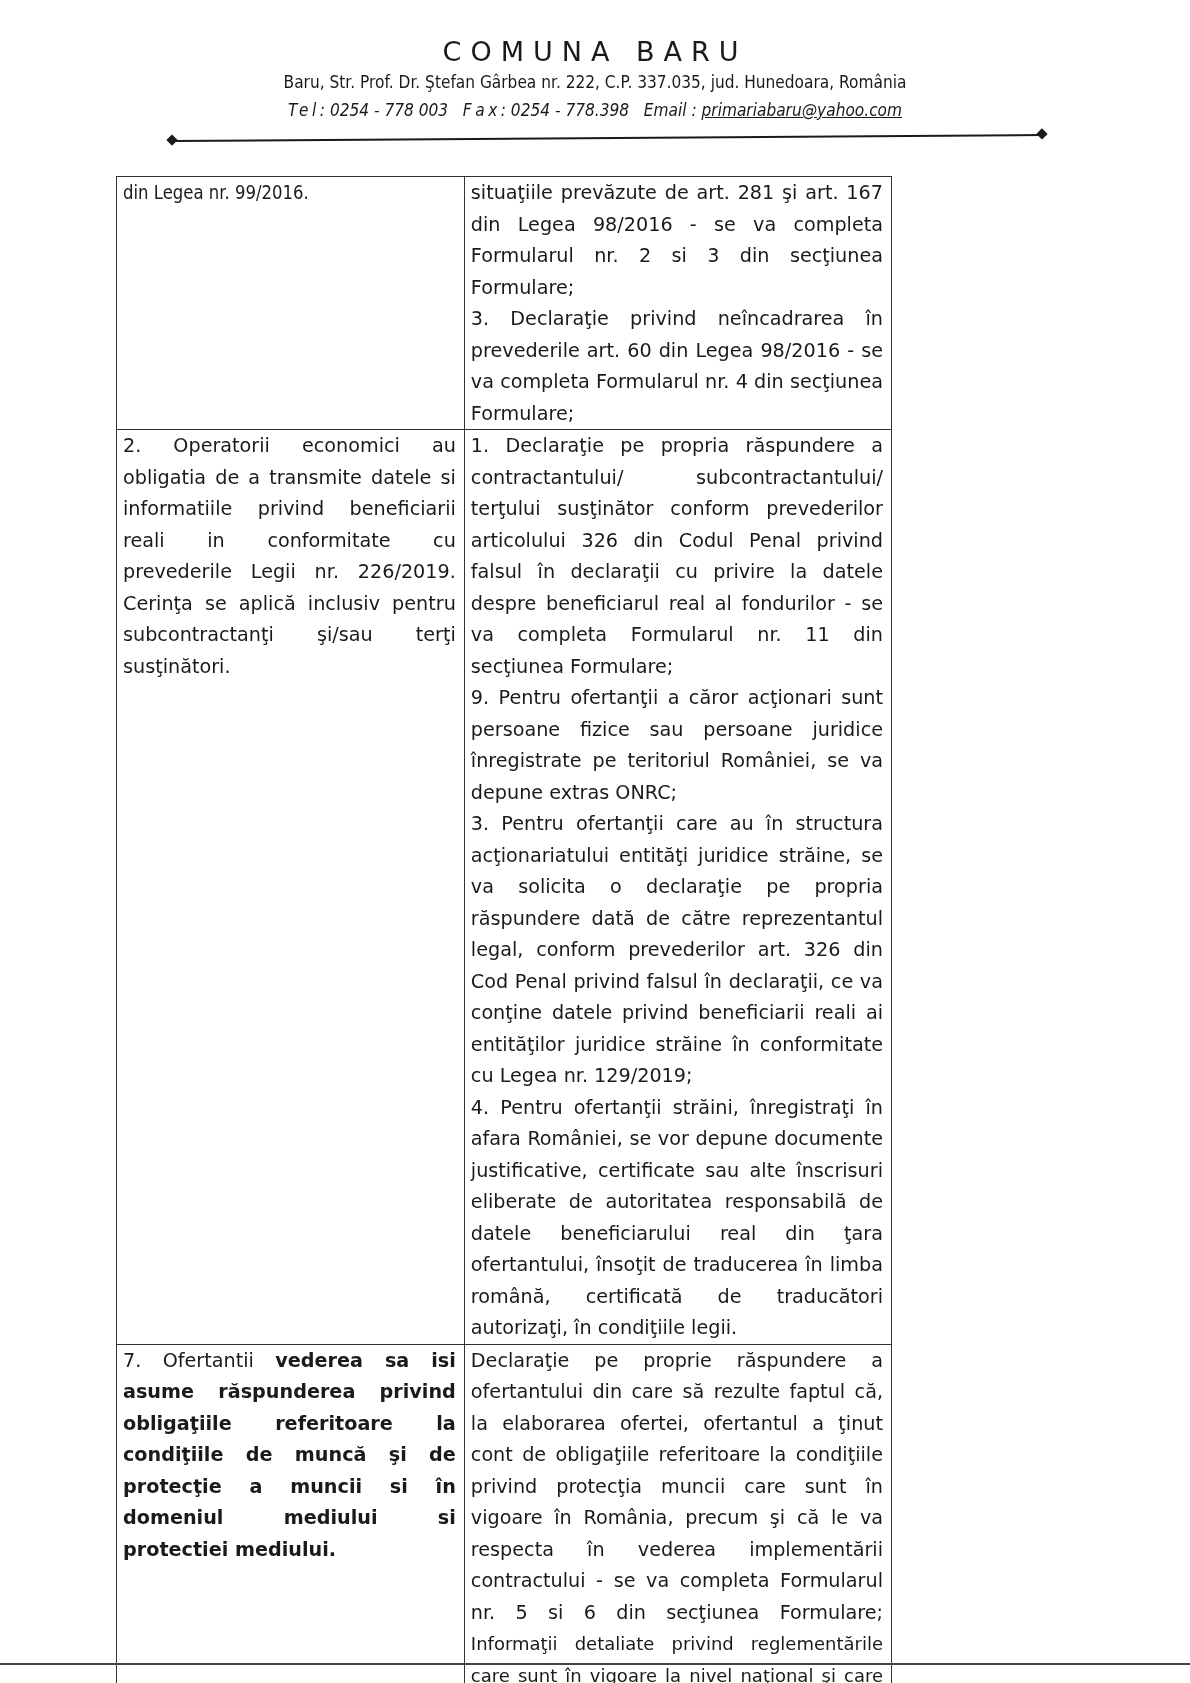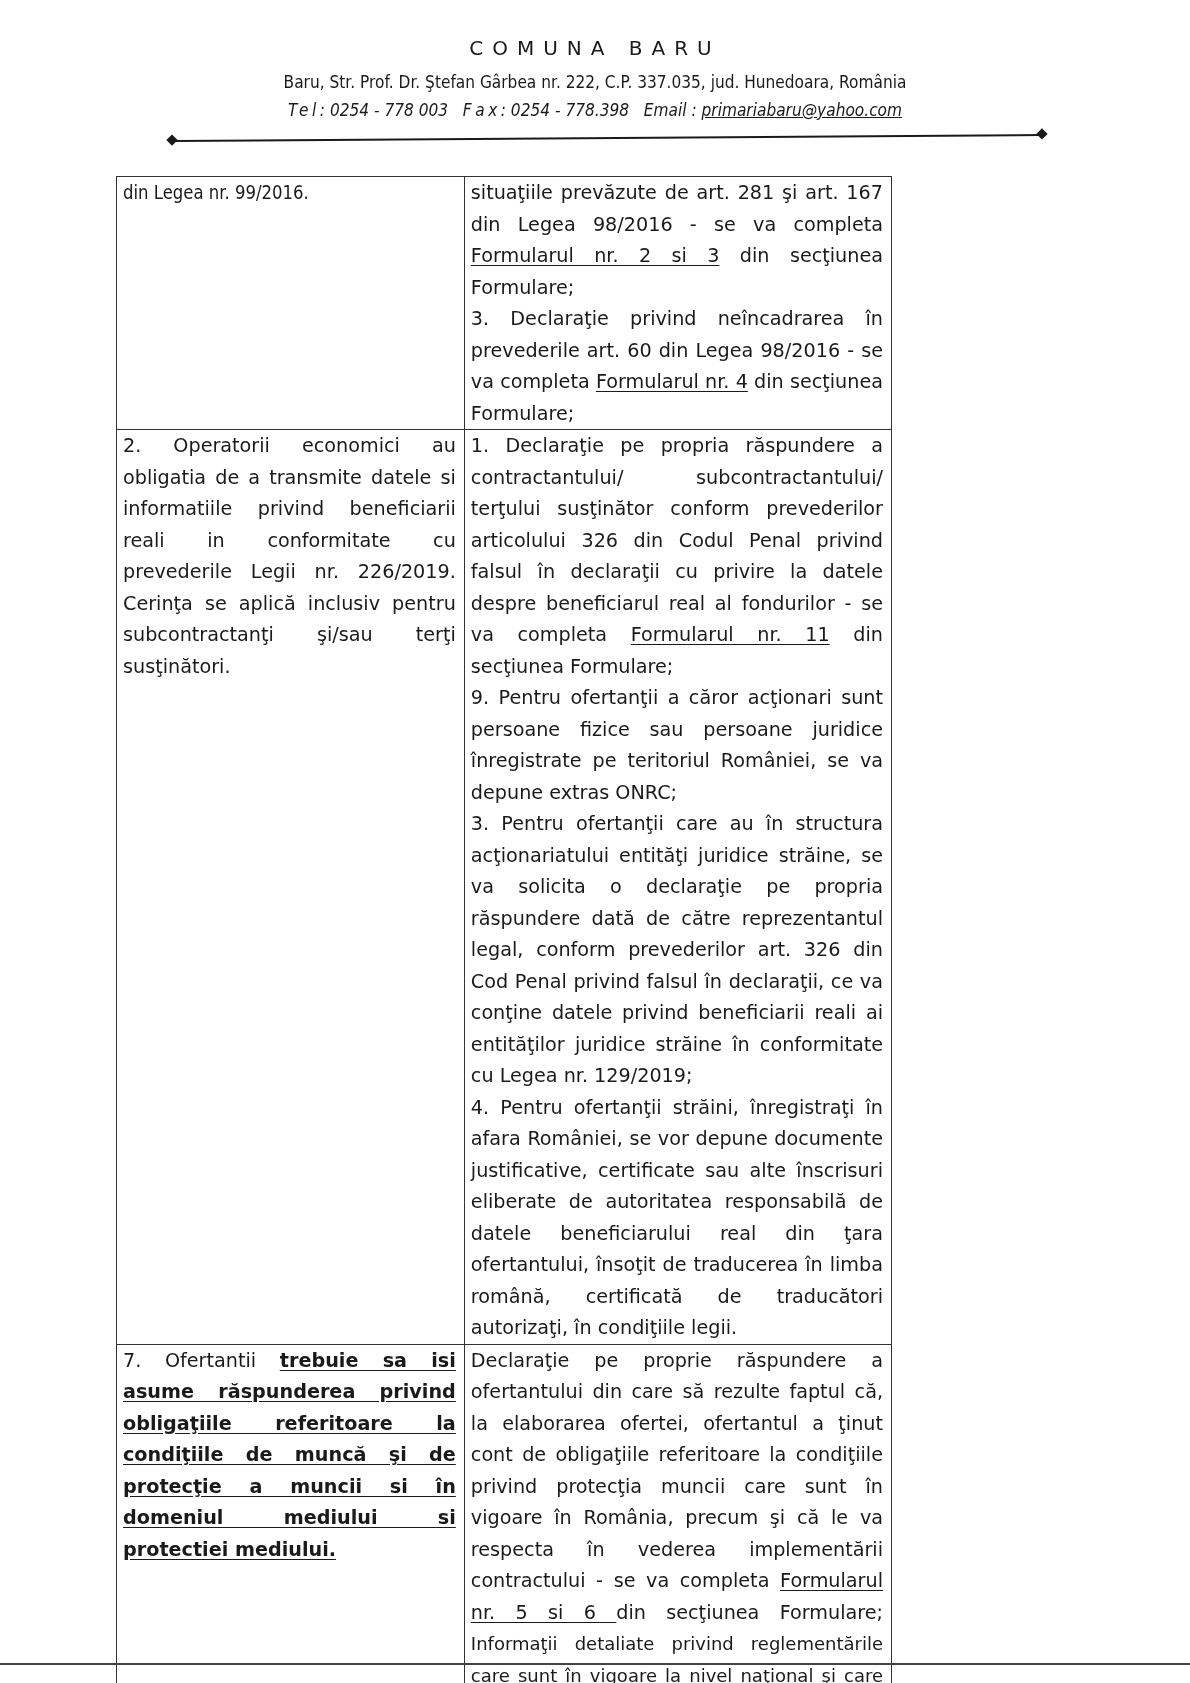--- a/index.html
+++ b/index.html
@@ -1,35 +1,35 @@
 <!DOCTYPE html>
 <html><head>
 <meta charset="utf-8">
 <style>
   html, body { margin: 0; padding: 0; background: #ffffff; }
   body { width: 1190px; height: 1683px; position: relative; overflow: hidden; color: #1a1a1a; }
   .header { position: absolute; left: 0; top: 0; width: 1190px; text-align: center; }
   .title { position: absolute; top: 36px; left: 0; width: 1190px; text-align: center;
-    font-family: "DejaVu Sans", sans-serif; font-size: 20px; letter-spacing: 9px; color: #1a1a1a; }
+    font-family: "DejaVu Sans", sans-serif; font-size: 27px; letter-spacing: 9px; color: #1a1a1a; }
   .address { position: absolute; top: 72px; left: 0; width: 1190px; text-align: center;
     font-family: "DejaVu Sans", sans-serif; font-size: 17.5px; color: #1a1a1a; transform: scaleX(0.88); }
   .contact { position: absolute; top: 100px; left: 0; width: 1190px; text-align: center;
     font-family: "DejaVu Sans", sans-serif; font-style: italic; font-size: 17.5px; color: #1a1a1a; transform: scaleX(0.88); }
   .contact .spaced { letter-spacing: 4px; }
   .contact .email { text-decoration: underline; }
   .rule { position: absolute; top: 137px; left: 172px; width: 870px; height: 2px; background: #1a1a1a; transform: rotate(-0.4deg); }
   .rule .dl, .rule .dr { position: absolute; top: -4px; width: 8px; height: 8px; background: #1a1a1a; transform: rotate(45deg); }
   .rule .dl { left: -4px; } .rule .dr { right: -4px; }
 
   table.req { position: absolute; left: 116px; top: 176px; width: 776px; border-collapse: collapse;
     font-family: "DejaVu Sans", sans-serif; font-size: 19.2px; line-height: 31.5px; color: #1a1a1a; }
   table.req td { border: 1.5px solid #333; vertical-align: top; padding: 0 8px 0 6px; text-align: justify; }
   td.left { width: 420px; }
   td.right { width: 520px; }
-  .u { text-decoration: underline; text-underline-offset: 3px; }
+  .u { text-underline-offset: 3px; }
   .cond { transform: scaleX(0.86); transform-origin: left top; width: 116%; display: block; }
   .p { display: block; }
   .bottom-rule { position: absolute; top: 1663px; left: 0; width: 1190px; height: 2px; background: #444; }
 </style>
 </head>
 <body>
 
 <div class="header">
   <div class="title">COMUNA BARU</div>
   <div class="address">Baru, Str. Prof. Dr. Ştefan Gârbea  nr. 222, C.P. 337.035, jud. Hunedoara, România</div>
@@ -62,21 +62,21 @@
     </td>
     <td class="right">
       <span class="p"><span>1. Declaraţie pe propria răspundere a contractantului/ subcontractantului/ terţului susţinător conform prevederilor articolului 326 din Codul Penal privind falsul în declaraţii cu privire la datele despre beneficiarul real al fondurilor - se va completa </span><span class="u">Formularul nr. 11</span><span> din secţiunea Formulare;</span></span>
       <span class="p">9. Pentru ofertanţii a căror acţionari sunt persoane fizice sau persoane juridice înregistrate pe teritoriul României, se va depune extras ONRC;</span>
       <span class="p">3. Pentru ofertanţii care au în structura acţionariatului entităţi juridice străine, se va solicita o declaraţie pe propria răspundere dată de către reprezentantul legal, conform prevederilor art. 326 din Cod Penal privind falsul în declaraţii, ce va conţine datele privind beneficiarii reali ai entităţilor juridice străine în conformitate cu Legea nr. 129/2019;</span>
       <span class="p">4. Pentru ofertanţii străini, înregistraţi în afara României, se vor depune documente justificative, certificate sau alte înscrisuri eliberate de autoritatea responsabilă de datele beneficiarului real din ţara ofertantului, însoţit de traducerea în limba română, certificată de traducători autorizaţi, în condiţiile legii.</span>
     </td>
   </tr>
   <tr>
     <td class="left">
-      <span>7. Ofertantii </span><span class="u" style="font-weight:bold;">trebuie sa isi asume răspunderea privind obligaţiile referitoare la condiţiile de muncă şi de protecţie a muncii si în domeniul mediului si protectiei mediului.</span>
+      <span>7. Ofertantii </span><span class="u" style="font-weight:bold;">vederea sa isi asume răspunderea privind obligaţiile referitoare la condiţiile de muncă şi de protecţie a muncii si în domeniul mediului si protectiei mediului.</span>
     </td>
     <td class="right">
       <span>Declaraţie pe proprie răspundere a ofertantului din care să rezulte faptul că, la elaborarea ofertei, ofertantul a ţinut cont de obligaţiile referitoare la condiţiile privind protecţia muncii care sunt în vigoare în România, precum şi că le va respecta în vederea implementării contractului - se va completa </span><span class="u">Formularul nr. 5 si 6 </span><span>din secţiunea Formulare;</span><span style="font-size:18px;">  Informaţii detaliate privind reglementările care sunt în vigoare la nivel naţional şi care se referă la condiţiile privind sănătatea şi securitatea muncii se pot obţine de la Inspecţia Muncii sau de pe site-ul:</span>
     </td>
   </tr>
 </tbody>
   </table>
 
 <div class="bottom-rule"></div>
 

